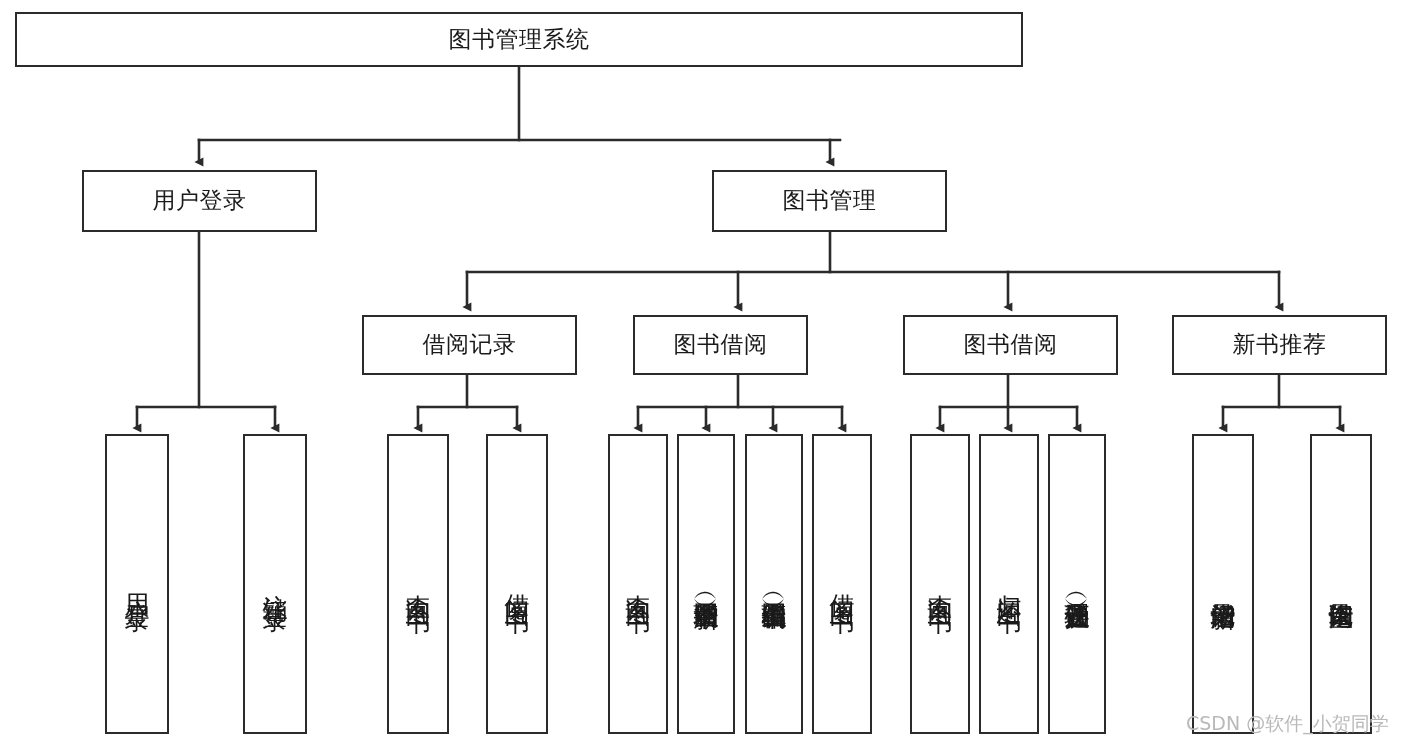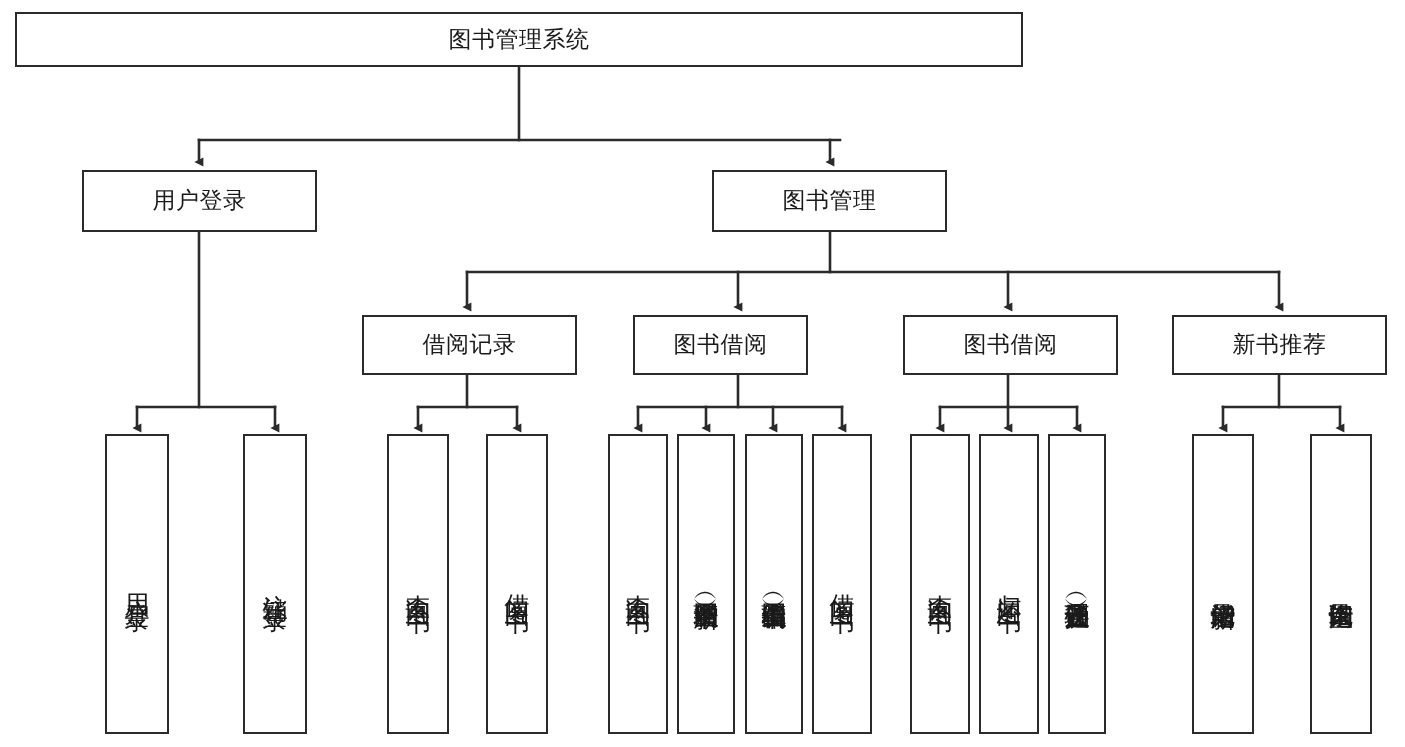--- a/index.html
+++ b/index.html
@@ -192,14 +192,15 @@
     <span class="label">确认归还（管理员）</span>
   </div>
 
   <div class="node v tight" style="left:1192px; top:434px; width:62px; height:300px;">
     <span class="label">新增借阅记录</span>
   </div>
   <div class="node v tight" style="left:1310px; top:434px; width:62px; height:300px;">
     <span class="label">查询借阅记录</span>
   </div>
 
+  <div class="watermark">CSDN @软件_小贺同学</div>
 
 </div>
 
 </body></html>

